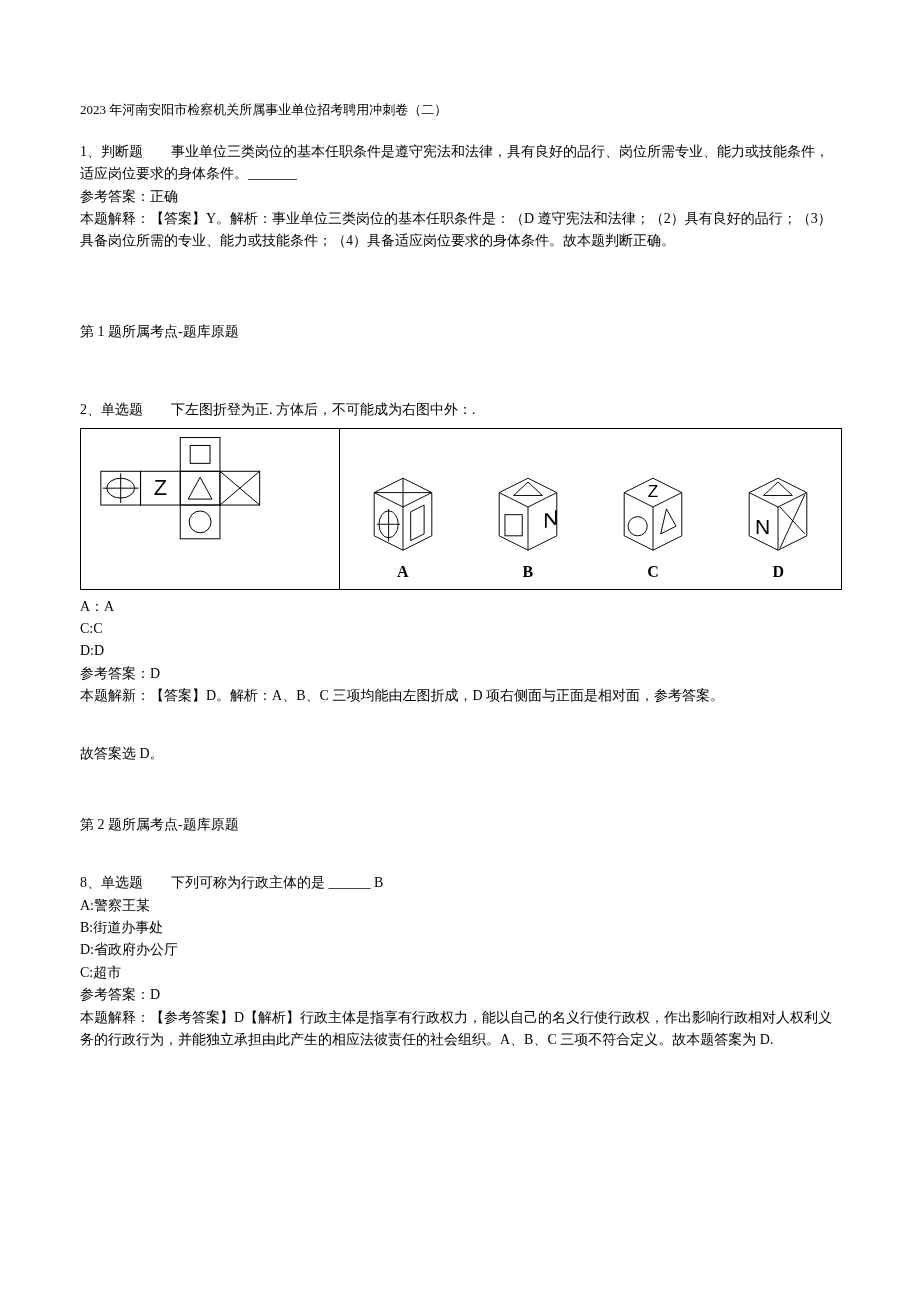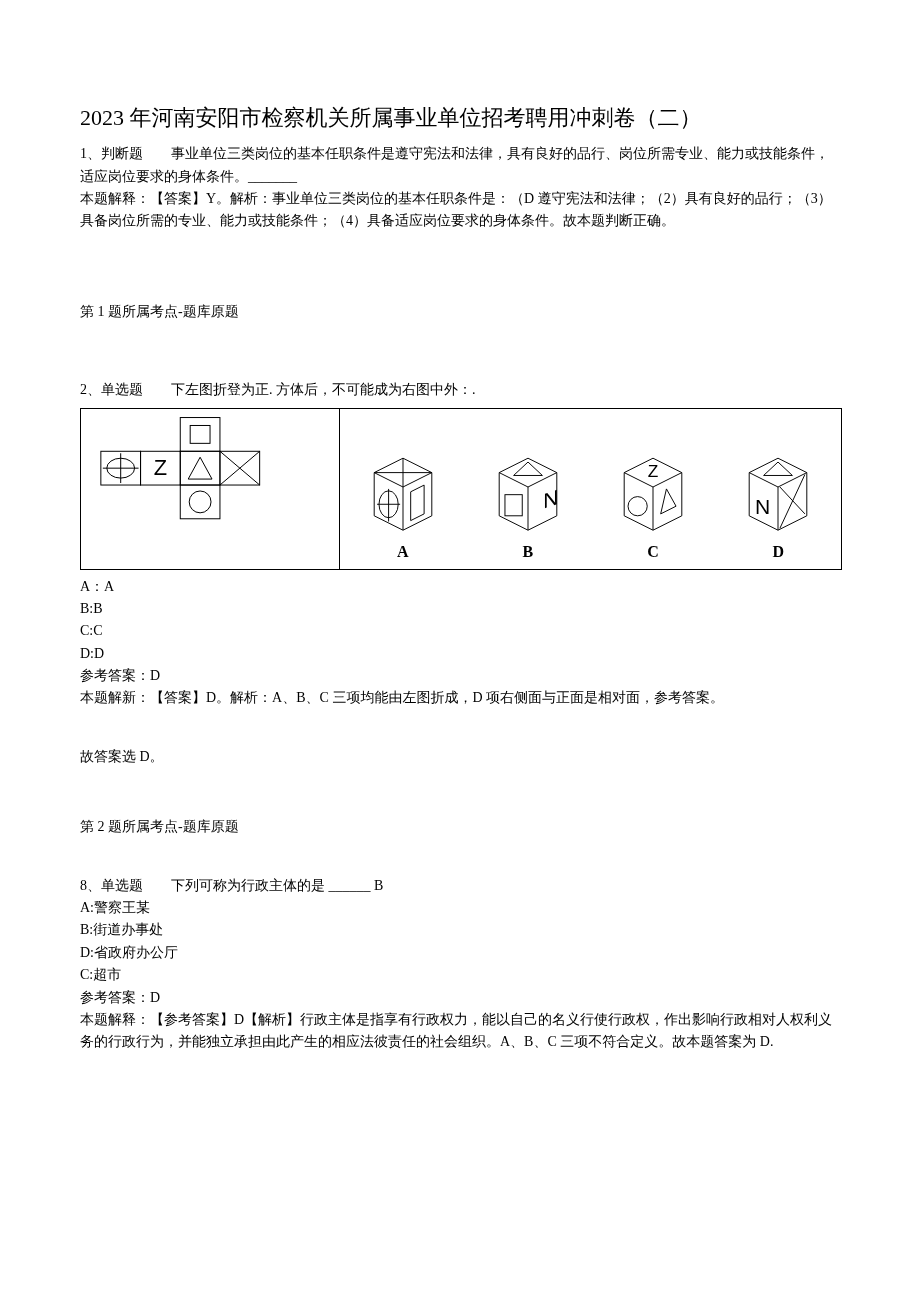--- a/index.html
+++ b/index.html
@@ -7,23 +7,23 @@
     font-size: 14px;
     line-height: 1.6;
     color: #000;
     background: #fff;
     margin: 0;
     padding: 100px 80px 60px 80px;
     width: 920px;
     box-sizing: border-box;
   }
   .title {
-    font-size: 22px;
+    font-size: 13px;
     font-weight: normal;
-    margin-bottom: 8px;
+    margin-bottom: 20px;
   }
   .q { margin-bottom: 12px; }
   .fig {
     border: 1px solid #000;
     display: flex;
     width: 100%;
     height: 160px;
     margin-top: 6px;
     margin-bottom: 6px;
   }
@@ -53,20 +53,21 @@
   .spacer-m { height: 36px; }
   .spacer-l { height: 56px; }
 </style>
 </head>
 <body>
 
 <div class="title">2023 年河南安阳市检察机关所属事业单位招考聘用冲刺卷（二）</div>
 
 <div class="q">
   <div>1、判断题  事业单位三类岗位的基本任职条件是遵守宪法和法律，具有良好的品行、岗位所需专业、能力或技能条件，适应岗位要求的身体条件。_______</div>
+  <div>参考答案：正确</div>
   <div>本题解释：【答案】Y。解析：事业单位三类岗位的基本任职条件是：（D 遵守宪法和法律；（2）具有良好的品行；（3）具备岗位所需的专业、能力或技能条件；（4）具备适应岗位要求的身体条件。故本题判断正确。</div>
 </div>
 
 <div class="spacer-l"></div>
 <div>第 1 题所属考点-题库原题</div>
 <div class="spacer-l"></div>
 
 <div class="q">
   <div>2、单选题  下左图折登为正. 方体后，不可能成为右图中外：.</div>
 
@@ -157,21 +158,20 @@
 
           <line x1="52" y1="50" x2="78" y2="78" stroke="#000"></line>
           <line x1="78" y1="37" x2="52" y2="93" stroke="#000"></line>
         </svg>
         <div class="opt-label">D</div>
       </div>
     </div>
   </div>
 
   <div>A：A</div>
-  <div>B:B</div>
   <div>C:C</div>
   <div>D:D</div>
   <div>参考答案：D</div>
   <div>本题解新：【答案】D。解析：A、B、C 三项均能由左图折成，D 项右侧面与正面是相对面，参考答案。</div>
   <div class="spacer-m"></div>
   <div>故答案选 D。</div>
 </div>
 
 <div class="spacer-m"></div>
 <div>第 2 题所属考点-题库原题</div>

